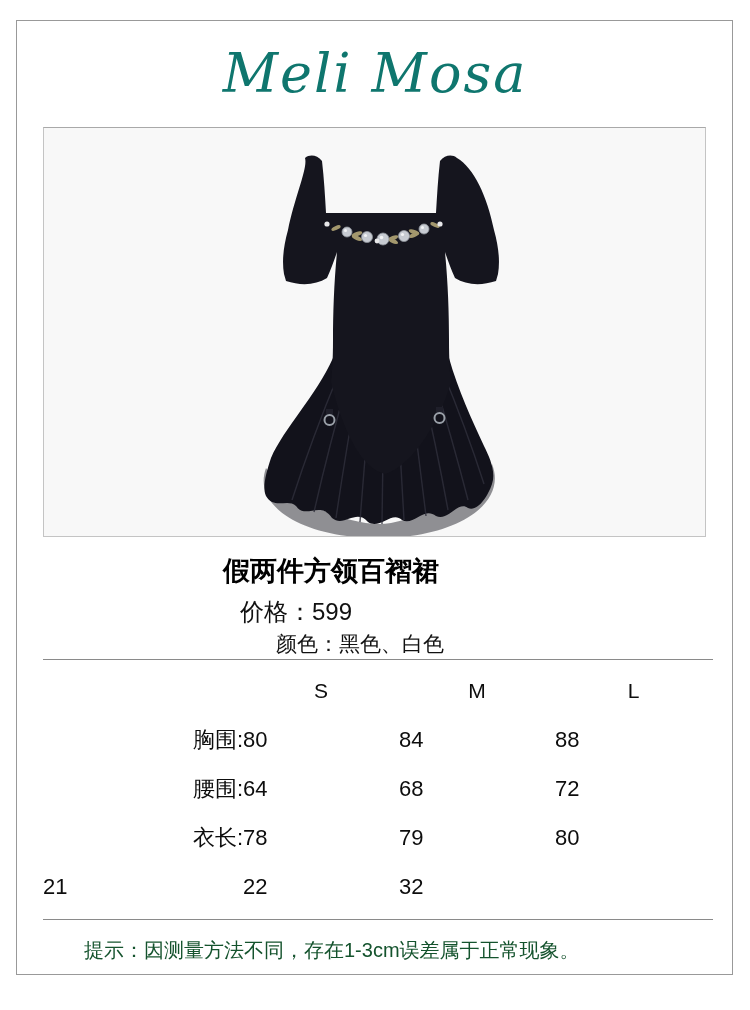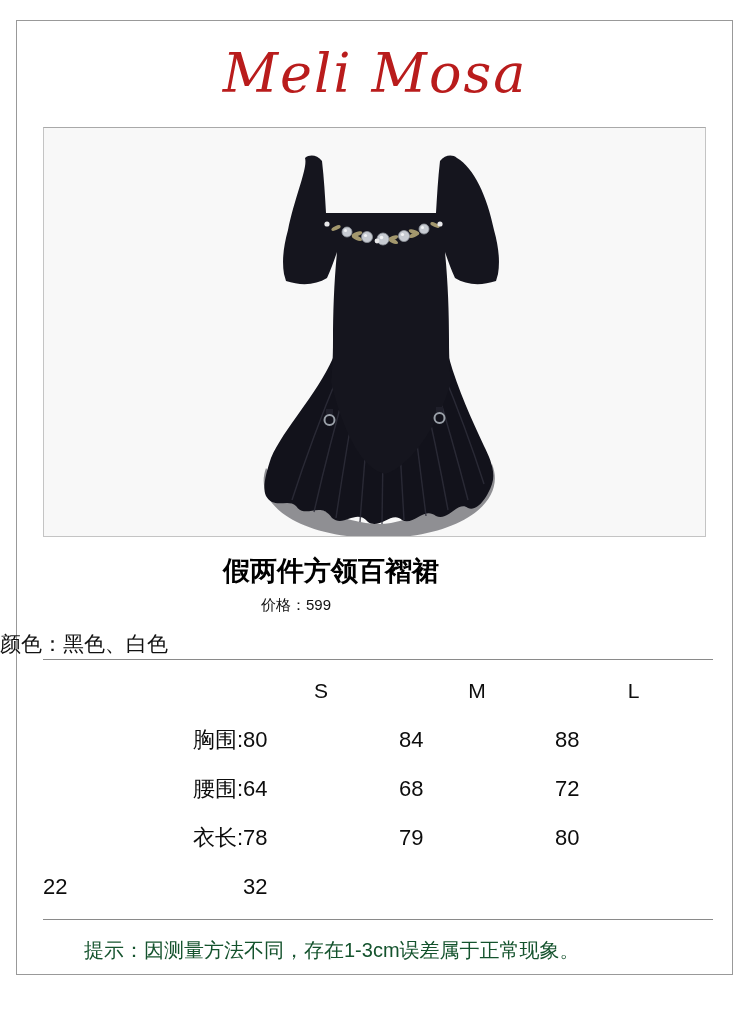--- a/index.html
+++ b/index.html
@@ -2,30 +2,30 @@
 <html><head>
 <meta charset="utf-8">
 <style>
   html,body{margin:0;padding:0;background:#ffffff;}
   body{width:750px;height:1010px;position:relative;overflow:hidden;
        font-family:"Liberation Sans","DejaVu Sans",sans-serif;color:#1a1a1a;}
   .frame{position:absolute;left:16px;top:20px;width:715px;height:953px;
          border:1px solid #999;background:#fff;}
   .logo{position:absolute;left:0;top:42px;width:750px;text-align:center;
         font-family:"DejaVu Serif","Liberation Serif",serif;font-style:italic;
-        font-size:54px;letter-spacing:2px;color:#b91c1c;white-space:nowrap;}
+        font-size:54px;letter-spacing:2px;color:#0f766e;white-space:nowrap;}
   .photo{position:absolute;left:43px;top:127px;width:661px;height:408px;
          border:1px solid #c4c4c4;border-top-color:#a9a9a9;background:#f8f8f8;}
   .photo svg{display:block;width:100%;height:100%;}
   .title{position:absolute;left:0;top:553px;width:662px;text-align:center;
          font-size:27px;font-weight:bold;color:#000;}
   .price{position:absolute;left:0;top:596px;width:592px;text-align:center;
-         font-size:15px;color:#111;}
+         font-size:24px;color:#111;}
   .specs{position:absolute;left:0;top:630px;width:720px;display:flex;
-         justify-content:center;gap:52px;font-size:21px;color:#111;flex-direction:column;}
+         justify-content:center;gap:52px;font-size:21px;color:#111;}
   .rule{position:absolute;left:43px;width:670px;height:1px;background:#8a8a8a;}
   .rule1{top:659px;} .rule2{top:919px;}
   .size-grid{position:absolute;left:43px;top:666px;width:669px;display:grid;
              grid-template-columns:200px 156px 156px 157px;grid-auto-rows:49px;
              align-items:center;font-size:22px;color:#0d0d0d;}
   .size-grid .lab{padding-left:88px;text-align:right;}
   .size-grid .val{}
   .size-grid .hdr{text-align:center;font-size:21px;}
   .note{position:absolute;left:84px;top:937px;font-size:20px;color:#14532d;}
 </style>
@@ -162,19 +162,20 @@
   <div class="lab">腰围:</div>
   <div class="val">64</div>
   <div class="val">68</div>
   <div class="val">72</div>
 
   <div class="lab">衣长:</div>
   <div class="val">78</div>
   <div class="val">79</div>
   <div class="val">80</div>
 
+  <div class="val">21</div>
   <div class="val">22</div>
   <div class="val">32</div>
 </div>
 
 <div class="rule rule2"></div>
 
 <div class="note">提示：因测量方法不同，存在1-3cm误差属于正常现象。</div>
 
 </body></html>

